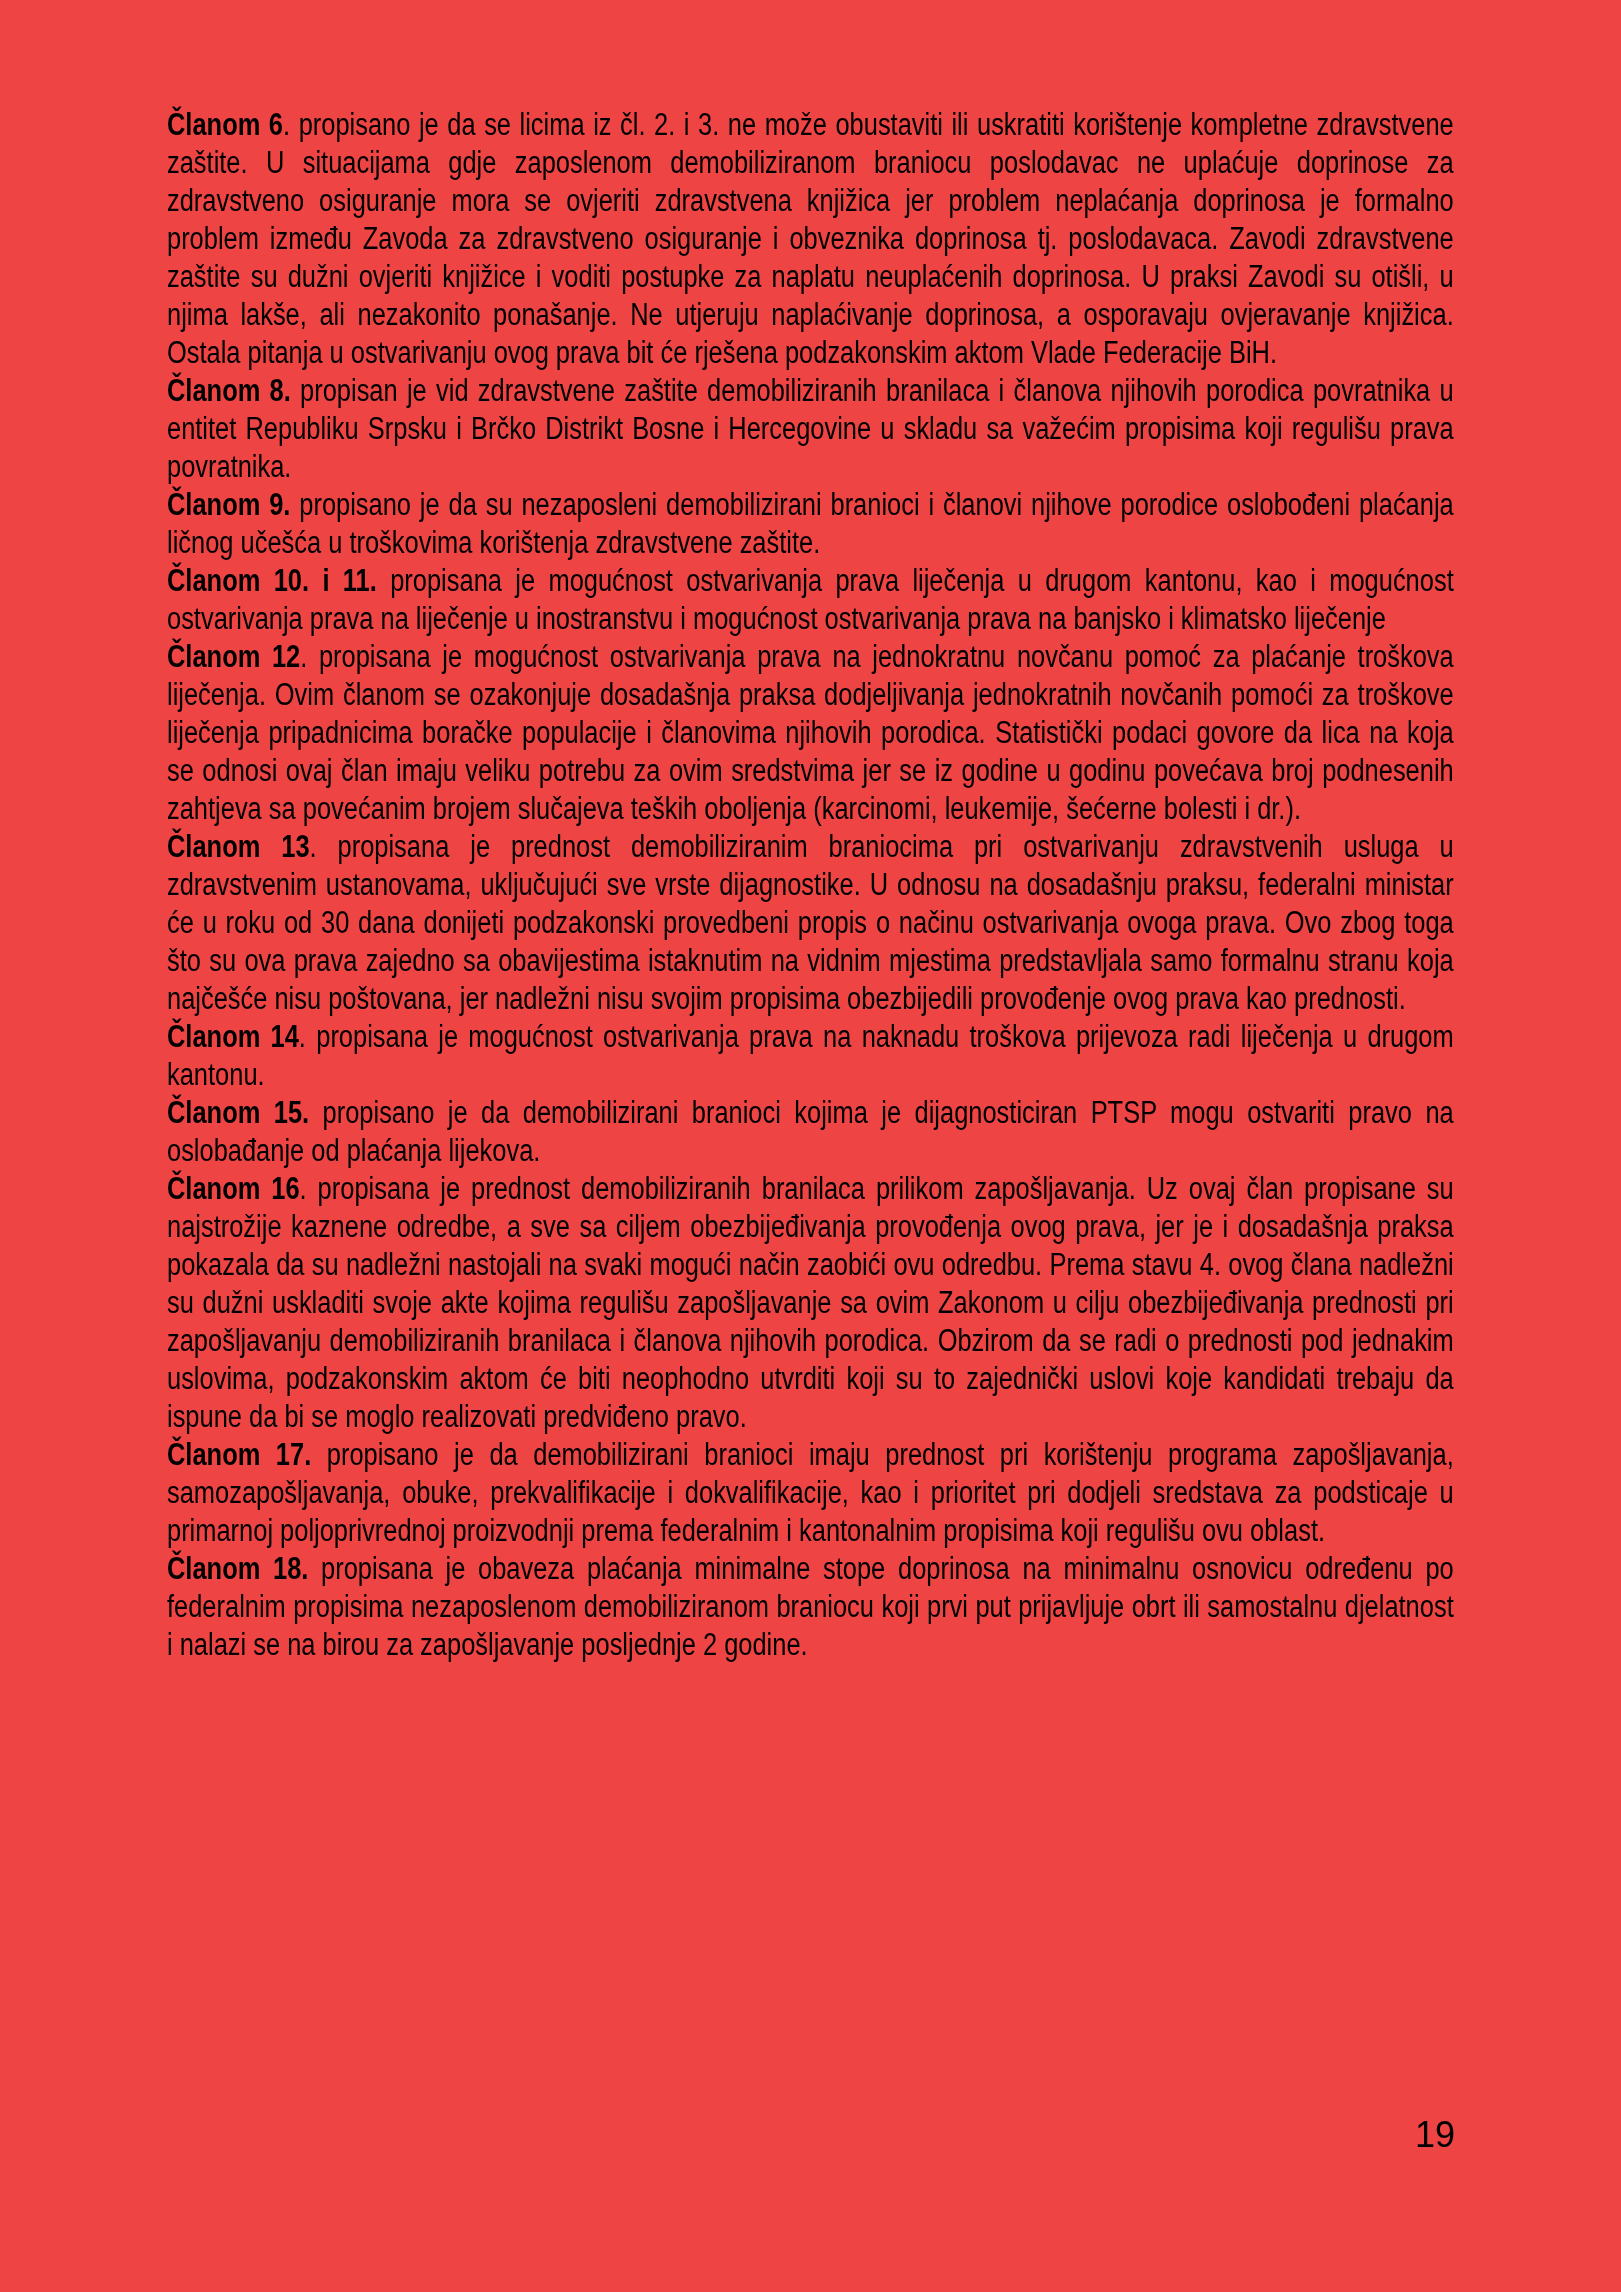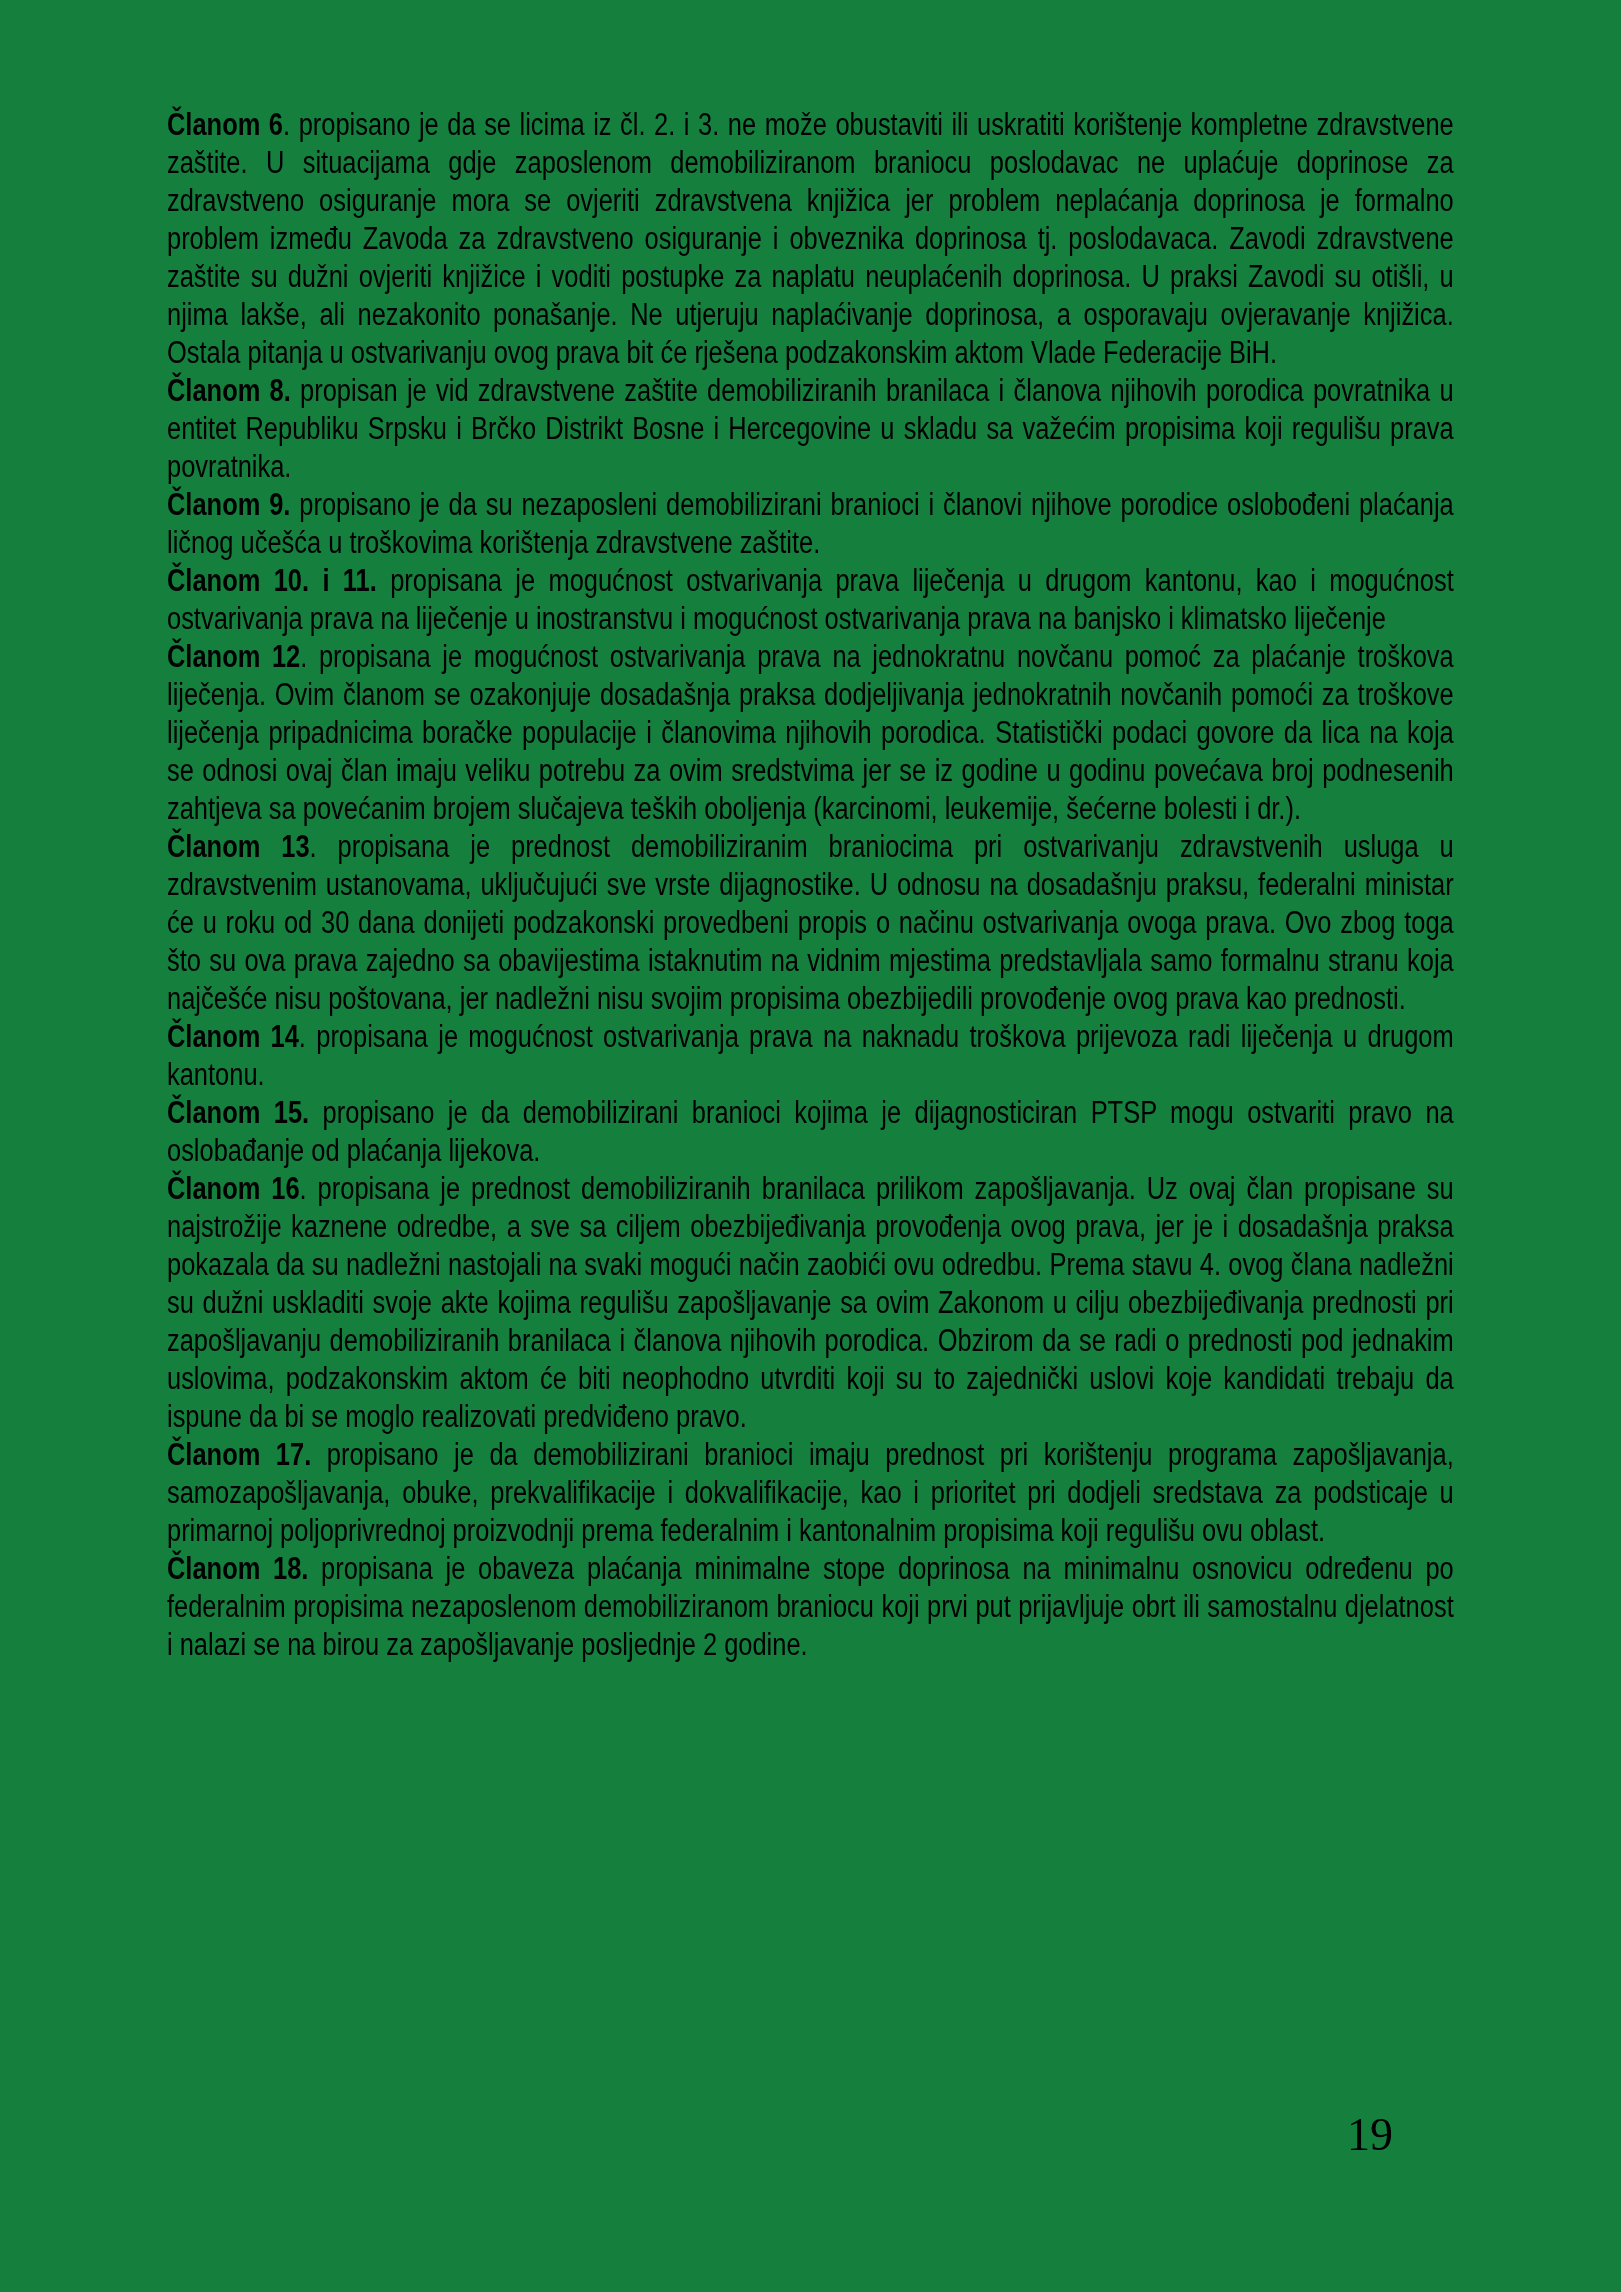--- a/index.html
+++ b/index.html
@@ -9,21 +9,21 @@
   }
   body {
     width: 1621px;
     height: 2293px;
     position: relative;
     overflow: hidden;
   }
   .page {
     position: absolute;
     inset: 0;
-    background: #15803d;
+    background: #ef4444;
     padding-left: 36px;
   }
   
   .text-block {
     position: absolute;
     left: 167px;
     top: 106px;
     width: 1568px;               
     transform: scaleX(0.8206);
     transform-origin: 0 0;
@@ -35,24 +35,24 @@
   }
   .text-block p {
     margin: 0;
     padding: 0;
   }
   .lbl {
     font-weight: 700;
   }
   .page-number {
     position: absolute;
-    left: 1347px;
+    left: 1415px;
     top: 2115px;
-    font-family: Liberation Serif, serif;
-    font-size: 46px;
+    font-family: Liberation Sans, sans-serif;
+    font-size: 36px;
     line-height: 39px;
     color: #000000;
   }
 </style>
 </head>
 <body>
 
 <div class="page">
 
   <div class="text-block">

